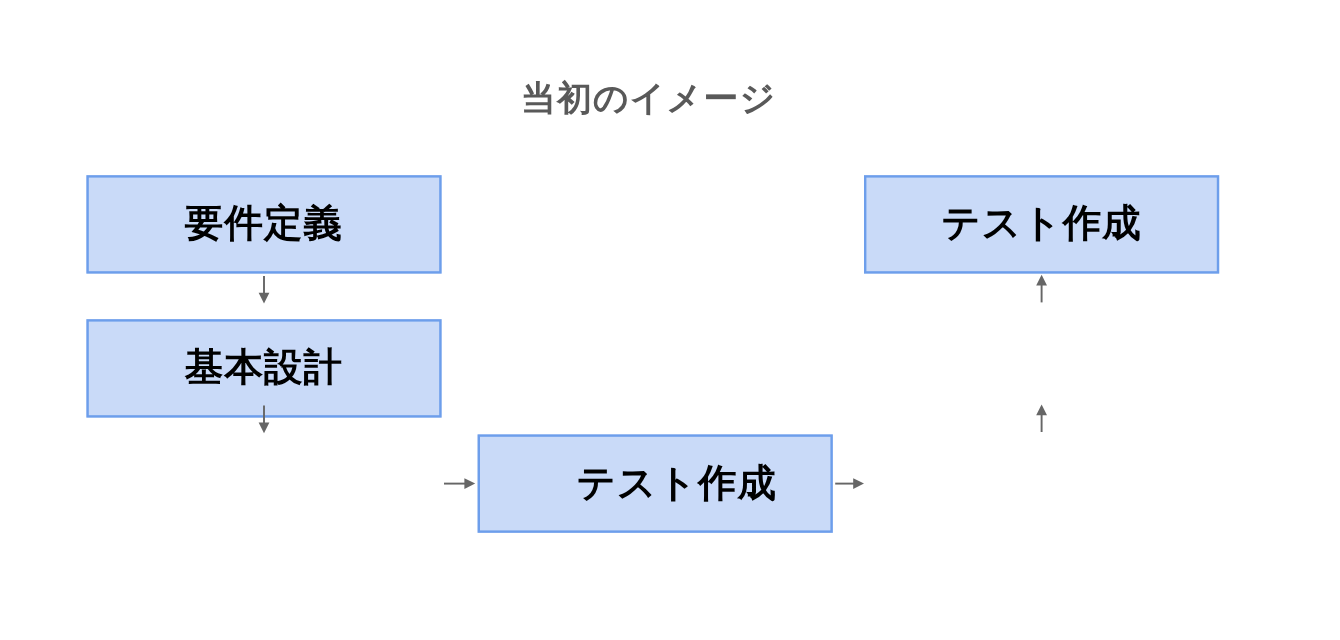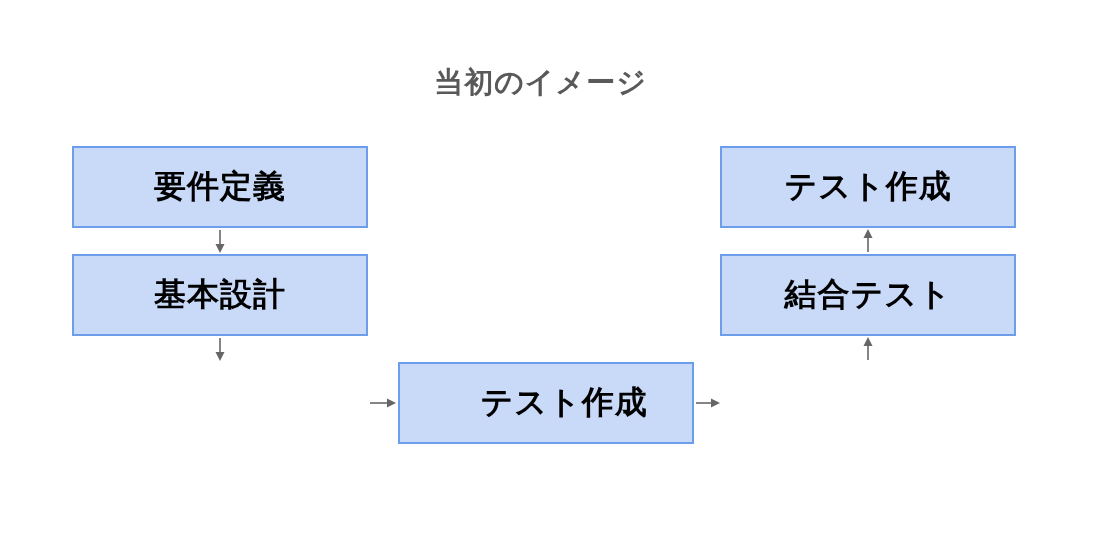--- a/index.html
+++ b/index.html
@@ -43,21 +43,21 @@
     font-size: 32px;
     font-weight: bold;
     color: var(--label-text, #000000);
     letter-spacing: 1px;
     white-space: nowrap;
   }
   .col-left  { left: 72px;  }
   .col-mid   { left: 398px; padding-left: 36px; }
   .col-right { left: 720px; }
   .row-1 { top: 146px; }
-  .row-2 { top: 254px; }
+  .row-2 { top: 266px; }
   .row-3 { top: 362px; }
   .connectors {
     position: absolute;
     top: 0;
     left: 0;
     width: 1117px;
     height: 533px;
     pointer-events: none;
   }
   .connectors line {
@@ -79,23 +79,20 @@
     <span class="node-label">要件定義</span>
   </div>
   <div class="node col-left row-2">
     <span class="node-label">基本設計</span>
   </div>
 
   <div class="node col-mid row-3">
     <span class="node-label">テスト作成</span>
   </div>
 
-  <div class="node col-right row-2">
-    <span class="node-label">結合テスト</span>
-  </div>
   <div class="node col-right row-1">
     <span class="node-label">テスト作成</span>
   </div>
 
   <svg class="connectors" viewBox="0 0 1117 533" xmlns="http://www.w3.org/2000/svg">
     <g>
       <line x1="220" y1="230" x2="220" y2="246"></line>
       <polygon points="220,253 215.5,244 224.5,244"></polygon>
     </g>
     <g>

